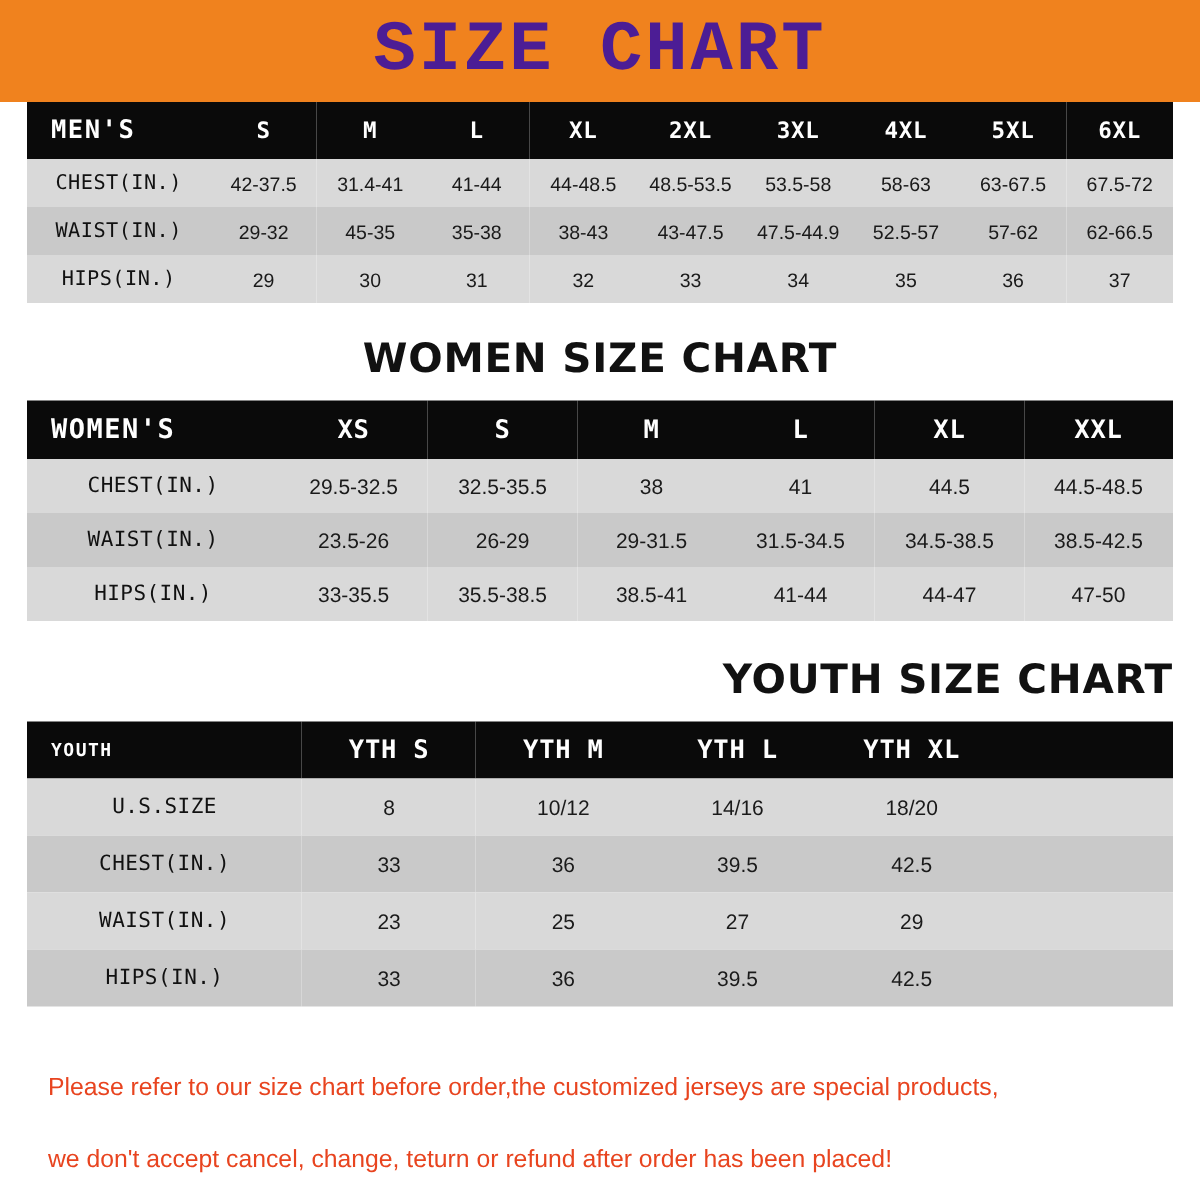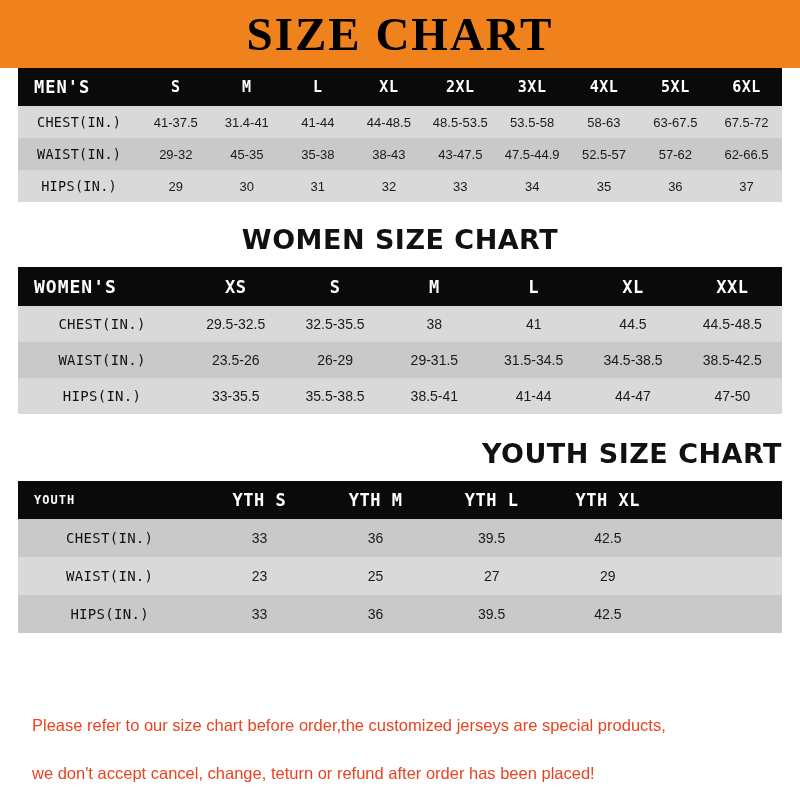--- a/index.html
+++ b/index.html
@@ -25,25 +25,25 @@
   
   .header {
     height: 68px;
     background: #f0821e;
     display: flex;
     align-items: center;
     justify-content: center;
     flex: 0 0 auto;
   }
   .header-title {
-    font-family: Liberation Serif, serif;
+    font-family: Liberation Mono, monospace;
     font-weight: bold;
     font-size: 47px;
     letter-spacing: 2px;
-    color: #000000;
+    color: #4c1d95;
     line-height: 1;
   }
   
   .content {
     padding: 0 18px;
     flex: 1 1 auto;
     display: flex;
     flex-direction: column;
   }
   .section-title {
@@ -154,21 +154,21 @@
         <th>L</th>
         <th>XL</th>
         <th>2XL</th>
         <th>3XL</th>
         <th>4XL</th>
         <th>5XL</th>
         <th>6XL</th>
       </tr>
       <tr class="band-light">
         <td class="row-label">CHEST(IN.)</td>
-        <td>41-37.5</td>
+        <td>42-37.5</td>
         <td>31.4-41</td>
         <td>41-44</td>
         <td>44-48.5</td>
         <td>48.5-53.5</td>
         <td>53.5-58</td>
         <td>58-63</td>
         <td>63-67.5</td>
         <td>67.5-72</td>
       </tr>
       <tr class="band-dark">
@@ -261,20 +261,28 @@
       </colgroup>
       <tbody>
           <tr class="head-row">
         <th class="row-label">YOUTH</th>
         <th>YTH S</th>
         <th>YTH M</th>
         <th>YTH L</th>
         <th>YTH XL</th>
         <th></th>
       </tr>
+      <tr class="band-light">
+        <td class="row-label">U.S.SIZE</td>
+        <td>8</td>
+        <td>10/12</td>
+        <td>14/16</td>
+        <td>18/20</td>
+        <td></td>
+      </tr>
       <tr class="band-dark">
         <td class="row-label">CHEST(IN.)</td>
         <td>33</td>
         <td>36</td>
         <td>39.5</td>
         <td>42.5</td>
         <td></td>
       </tr>
       <tr class="band-light">
         <td class="row-label">WAIST(IN.)</td>

